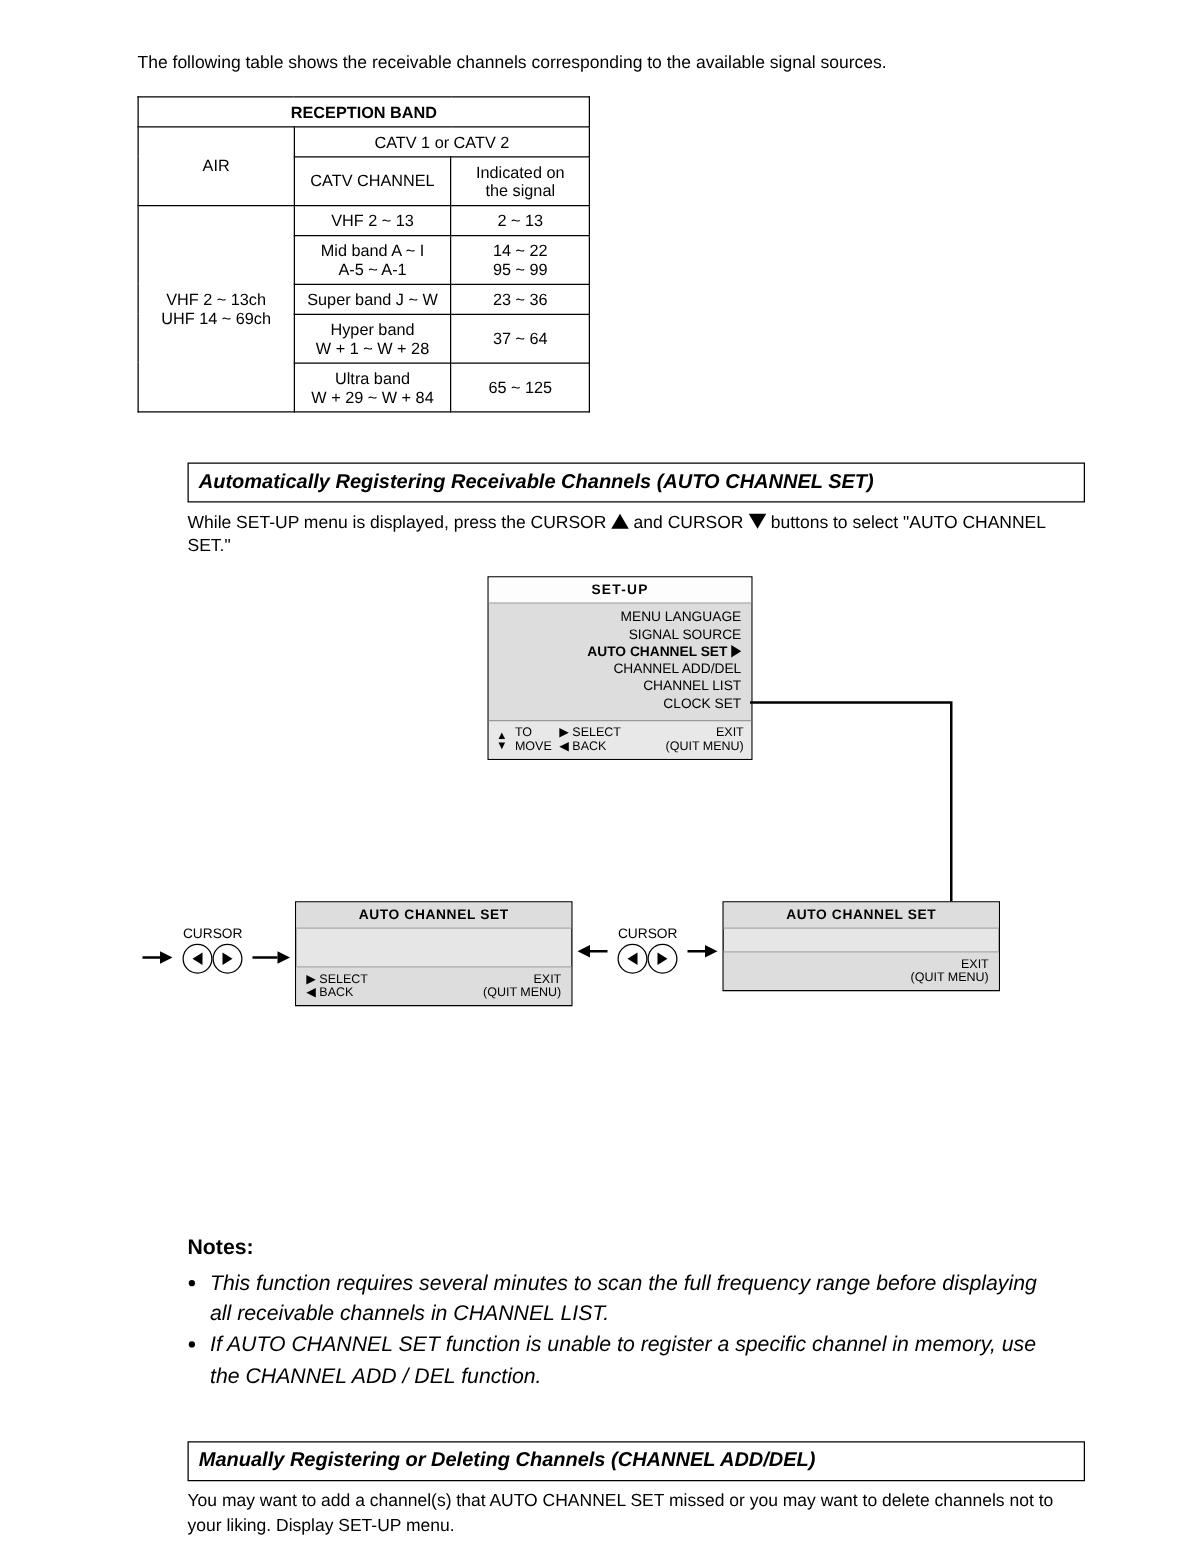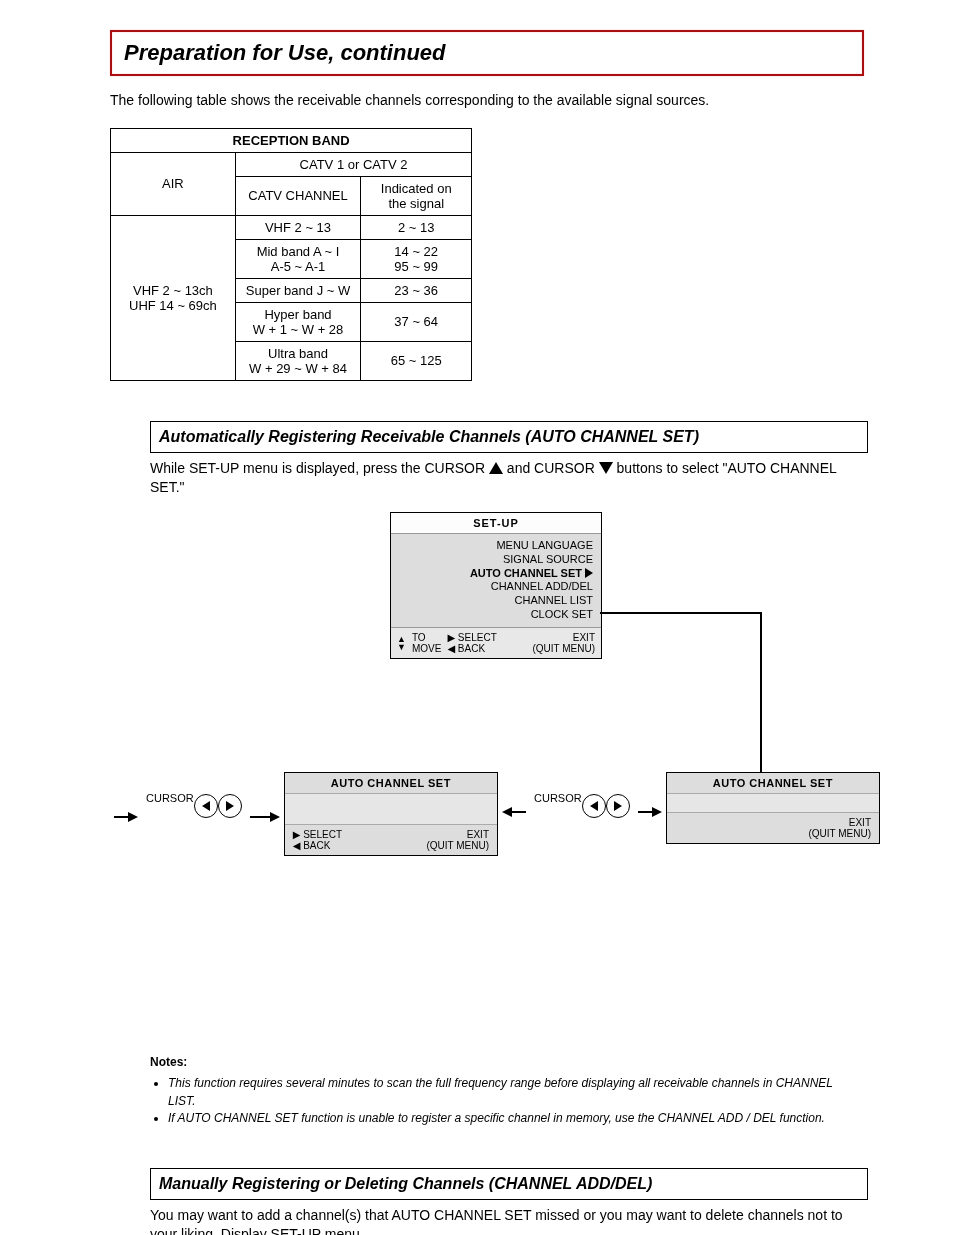--- a/index.html
+++ b/index.html
@@ -142,21 +142,22 @@
   .row2 {
     position: absolute;
     top: 260px;
     left: 0;
     width: 770px;
     display: flex;
     align-items: flex-start;
   }
   .cursor-block {
     display: flex;
-    align-items: flex-start;
+    flex-direction: column;
+    align-items: flex-end;
     font-size: 11px;
     margin: 20px 4px 0 4px;
   }
   .cursor-icon {
     display: flex;
     gap: 0;
     margin-top: 2px;
   }
   .btncirc {
     width: 22px; height: 22px;
@@ -202,34 +203,33 @@
     height:8px;background:#fff;border:1px solid #000;width:120px;margin:4px auto;position:relative;
   }
   .progress .fill { position:absolute;left:0;top:0;bottom:0;width:50%;background:#000;}
 
   
   .line {
     position:absolute;background:#000;
   }
 
   .notes {
-    margin:42px 0 10px 40px;
+    margin:25px 0 10px 40px;
     width:700px;
-    font-size:12px;
+    font-size:17px;
     line-height:1.45;
   }
   .notes b { font-weight:bold; }
   .notes ul { margin:4px 0 0 0; padding-left: 18px; font-style: italic;}
 </style>
 </head>
 <body>
 
 <div class="page">
 
-  <div class="title-box">Preparation for Use, continued</div>
 
   <div class="intro">The following table shows the receivable channels corresponding to the available signal sources.</div>
 
   <table class="reception">
     <tbody>
         <tr>
           <th colspan="3">RECEPTION BAND</th>
         </tr>
     <tr>
       <td rowspan="2" class="air">AIR</td>

